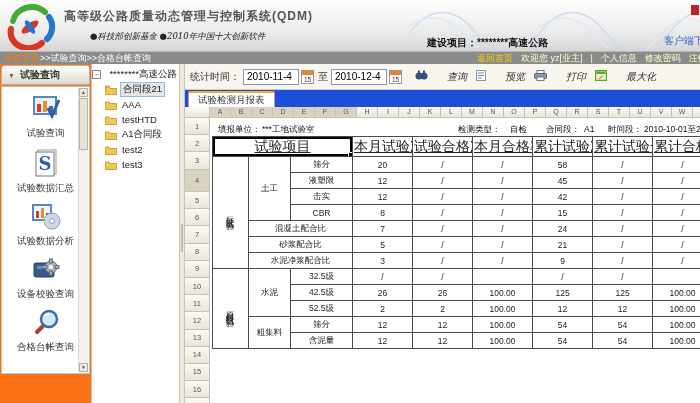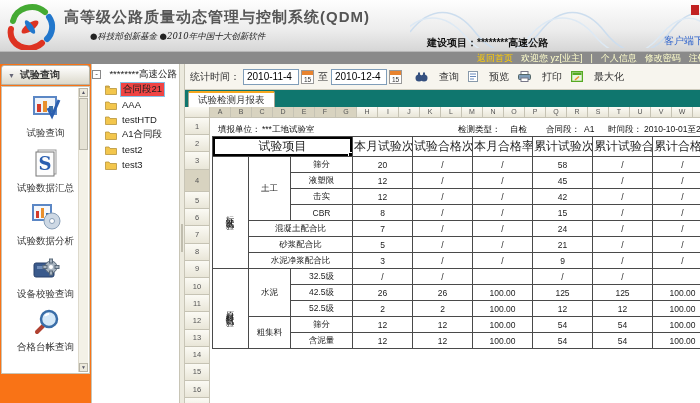--- a/index.html
+++ b/index.html
@@ -4,21 +4,21 @@
 <style>
   * { margin:0; padding:0; box-sizing:border-box; }
   html,body { width:700px; height:403px; overflow:hidden; }
   body { font-family:"Liberation Sans","DejaVu Sans",sans-serif; background:#fff; position:relative; }
 
   
   .hdr { position:absolute; left:0; top:0; width:700px; height:52px;
          background:linear-gradient(#fefefe,#ececec 60%,#d6d6d6); border-bottom:1px solid #b8b8b8; }
   .waves { position:absolute; right:0; top:0; }
   .logo { position:absolute; left:4px; top:2px; }
-  .app-title { position:absolute; left:64px; top:8px; font-size:15px; font-weight:bold; color:#555; letter-spacing:1px; white-space:nowrap; }
+  .app-title { position:absolute; left:64px; top:8px; font-size:12px; font-weight:bold; color:#555; letter-spacing:1px; white-space:nowrap; }
   .app-sub { position:absolute; left:90px; top:31px; font-family:"DejaVu Serif","Liberation Serif",serif; font-style:italic; font-size:8.5px; color:#222; white-space:nowrap; }
   .project { position:absolute; left:427px; top:36px; font-size:10px; font-weight:bold; color:#111; white-space:nowrap; }
   .client { position:absolute; left:664px; top:34px; font-size:10px; color:#3366cc; white-space:nowrap; }
   .red-badge { position:absolute; left:691px; top:5px; width:8px; height:10px; background:#c22222; }
 
   
   .navbar { position:absolute; left:0; top:52px; width:700px; height:12px; background:#8a8a8a; font-size:9px; line-height:12px; color:#fff; }
   .crumb { position:absolute; left:4px; white-space:nowrap; }
   .crumb .home { color:#ff7e00; }
   .navlinks { position:absolute; left:477px; white-space:nowrap; }
@@ -38,54 +38,54 @@
   .sarrow { width:9px; height:9px; background:#ece9dc; border:1px solid #b8b5a8; font-size:5px; line-height:7px; text-align:center; color:#556; }
   .sarrow.dn { position:absolute; bottom:0; }
   .sthumb { position:absolute; top:10px; left:0; width:9px; height:52px; background:#e6e3d6; border:1px solid #b8b5a8; }
 
   
   .tree { position:absolute; left:92px; top:64px; width:87px; height:339px; background:#fff; font-size:9.5px; color:#222; padding-top:3px; overflow:hidden; }
   .trow { display:flex; align-items:center; gap:3px; height:15px; white-space:nowrap; cursor:pointer; }
   .trow.child { padding-left:13px; }
   .expander { width:9px; height:9px; border:1px solid #888; background:#fff; font-size:8px; line-height:6px; text-align:center; color:#333; flex:none; }
   .tl { padding:0 2px; }
-  .trow.sel .tl { background:#ef4444; border:1px solid #85c2e8; }
+  .trow.sel .tl { background:#e5e5e5; border:1px solid #85c2e8; }
   .splitter { position:absolute; left:179px; top:64px; width:6px; height:339px; background:#eceade; border-left:1px solid #c8c5b6; border-right:1px solid #c8c5b6; cursor:col-resize; }
   .grip { position:absolute; top:160px; left:1px; width:2px; height:28px; background:#c0bdae; }
 
   
   .main { position:absolute; left:185px; top:64px; width:515px; height:336px; }
   .toolbar { height:26px; background:#f7f5ee; border-bottom:1px solid #cfccbe; display:flex; align-items:center; padding:0 5px; font-size:10px; color:#333; }
   .tlabel { margin-right:3px; white-space:nowrap; }
   .tinput { width:56px; height:16px; border:1px solid #7f9db9; font-size:10px; padding:0 3px; background:#fff; font-family:inherit; }
   .calbtn { width:13px; height:14px; background:#fff; border:1px solid #999; margin:0 4px 0 2px; cursor:pointer; }
   .caltop { height:4px; background:#e8832f; }
   .calnum { font-size:6.5px; text-align:center; line-height:9px; color:#333; }
-  .tbtn { display:flex; align-items:center; gap:11px; margin-left:9px; cursor:pointer; white-space:nowrap; }
-  .tabbar { height:17px; background:#0f766e; display:flex; align-items:flex-end; padding-left:3px; }
+  .tbtn { display:flex; gap:19px; margin-left:9px; cursor:pointer; white-space:nowrap;font-style:italic; }
+  .tabbar { height:17px; background:#1d4ed8; display:flex; align-items:flex-end; padding-left:3px; }
   .tab { height:16px; background:#fff; border:1px solid #a8a594; border-bottom:none; border-top:2px solid #f6a821;
          font-size:9.5px; color:#333; padding:0 9px; line-height:13px; border-radius:2px 2px 0 0; cursor:pointer; white-space:nowrap; }
 
   
   .sheet { height:296px; background:#fff; position:relative; overflow:hidden; }
   .hcell { background:linear-gradient(#fbfaf4,#e9e6d8); border-right:1px solid #c6c3b4; border-bottom:1px solid #c6c3b4; color:#555; }
   .lrow { display:flex; height:11px; }
   .corner { width:25px; flex:none; }
   .cl { width:21px; flex:none; font-size:7px; line-height:10px; text-align:center; }
   .cl.sel, .rn.sel { background:#d8d3c0; }
   .sbody { display:flex; height:285px; }
   .rncol { width:25px; flex:none; }
   .rn { font-size:7.5px; display:flex; align-items:center; justify-content:center; }
   .scontent { flex:1; position:relative; overflow:hidden; }
   .stitle { height:34px; line-height:34px; text-align:center; font-family:"DejaVu Serif","Liberation Serif",serif; font-weight:bold; font-size:13.5px; color:#111; white-space:nowrap; }
   .irow { height:18px; position:relative; font-size:8.5px; color:#111; }
   .irow span { position:absolute; top:6px; white-space:nowrap; }
   #grid { border-collapse:collapse; table-layout:fixed; width:500px; margin-left:2px; }
   #grid td { border:1px solid #4a4a4a; font-size:8.5px; text-align:center; color:#222; height:16px; padding:0 1px; overflow:hidden; white-space:nowrap; }
-  #grid td.h { height:20px; font-size:12px; }
+  #grid td.h { height:20px; font-size:14px;text-decoration:underline; }
   #grid td.v { writing-mode:vertical-rl; text-orientation:upright; letter-spacing:2px; font-size:8.5px; }
   #grid td.selcell { box-shadow:inset 0 0 0 2px #000; position:relative; }
   #grid td.selcell::after { content:''; position:absolute; right:-2px; bottom:-2px; width:4px; height:4px; background:#000; border:1px solid #fff; }
 </style>
 </head>
 <body>
 
 <div class="hdr">
   <svg class="waves" width="290" height="48" viewBox="0 0 290 48">
     <path d="M0,32 C20,6 45,6 65,32 S110,58 130,32 S175,6 195,32 S240,58 260,32 S295,10 305,28" fill="none" stroke="#ccddee" stroke-width="1.5"></path>
@@ -99,20 +99,23 @@
     <ellipse cx="26" cy="25" rx="8" ry="3" fill="#2277cc" transform="rotate(55 26 25)"></ellipse>
   </svg>
   <div class="app-title">高等级公路质量动态管理与控制系统(QDM)</div>
   <div class="app-sub">●科技部创新基金 ●2010年中国十大创新软件</div>
   <div class="project">建设项目：********高速公路</div>
   <div class="client">客户端下载</div>
   <div class="red-badge"></div>
 </div>
 
 <div class="navbar">
+  <div class="crumb">
+    <span class="home">系统首页</span><span>&gt;&gt;试验查询&gt;&gt;合格台帐查询</span>
+  </div>
   <div class="navlinks">
     <span class="nl hot">返回首页</span><span class="nl">欢迎您 yz[业主]</span><span class="nl">|</span><span class="nl">个人信息</span><span class="nl">修改密码</span><span class="nl">注销</span>
   </div>
 </div>
 
 <div class="sidebar">
   <div class="accbar">
     <span class="chev">▼</span>
     <span>试验查询</span>
   </div>

